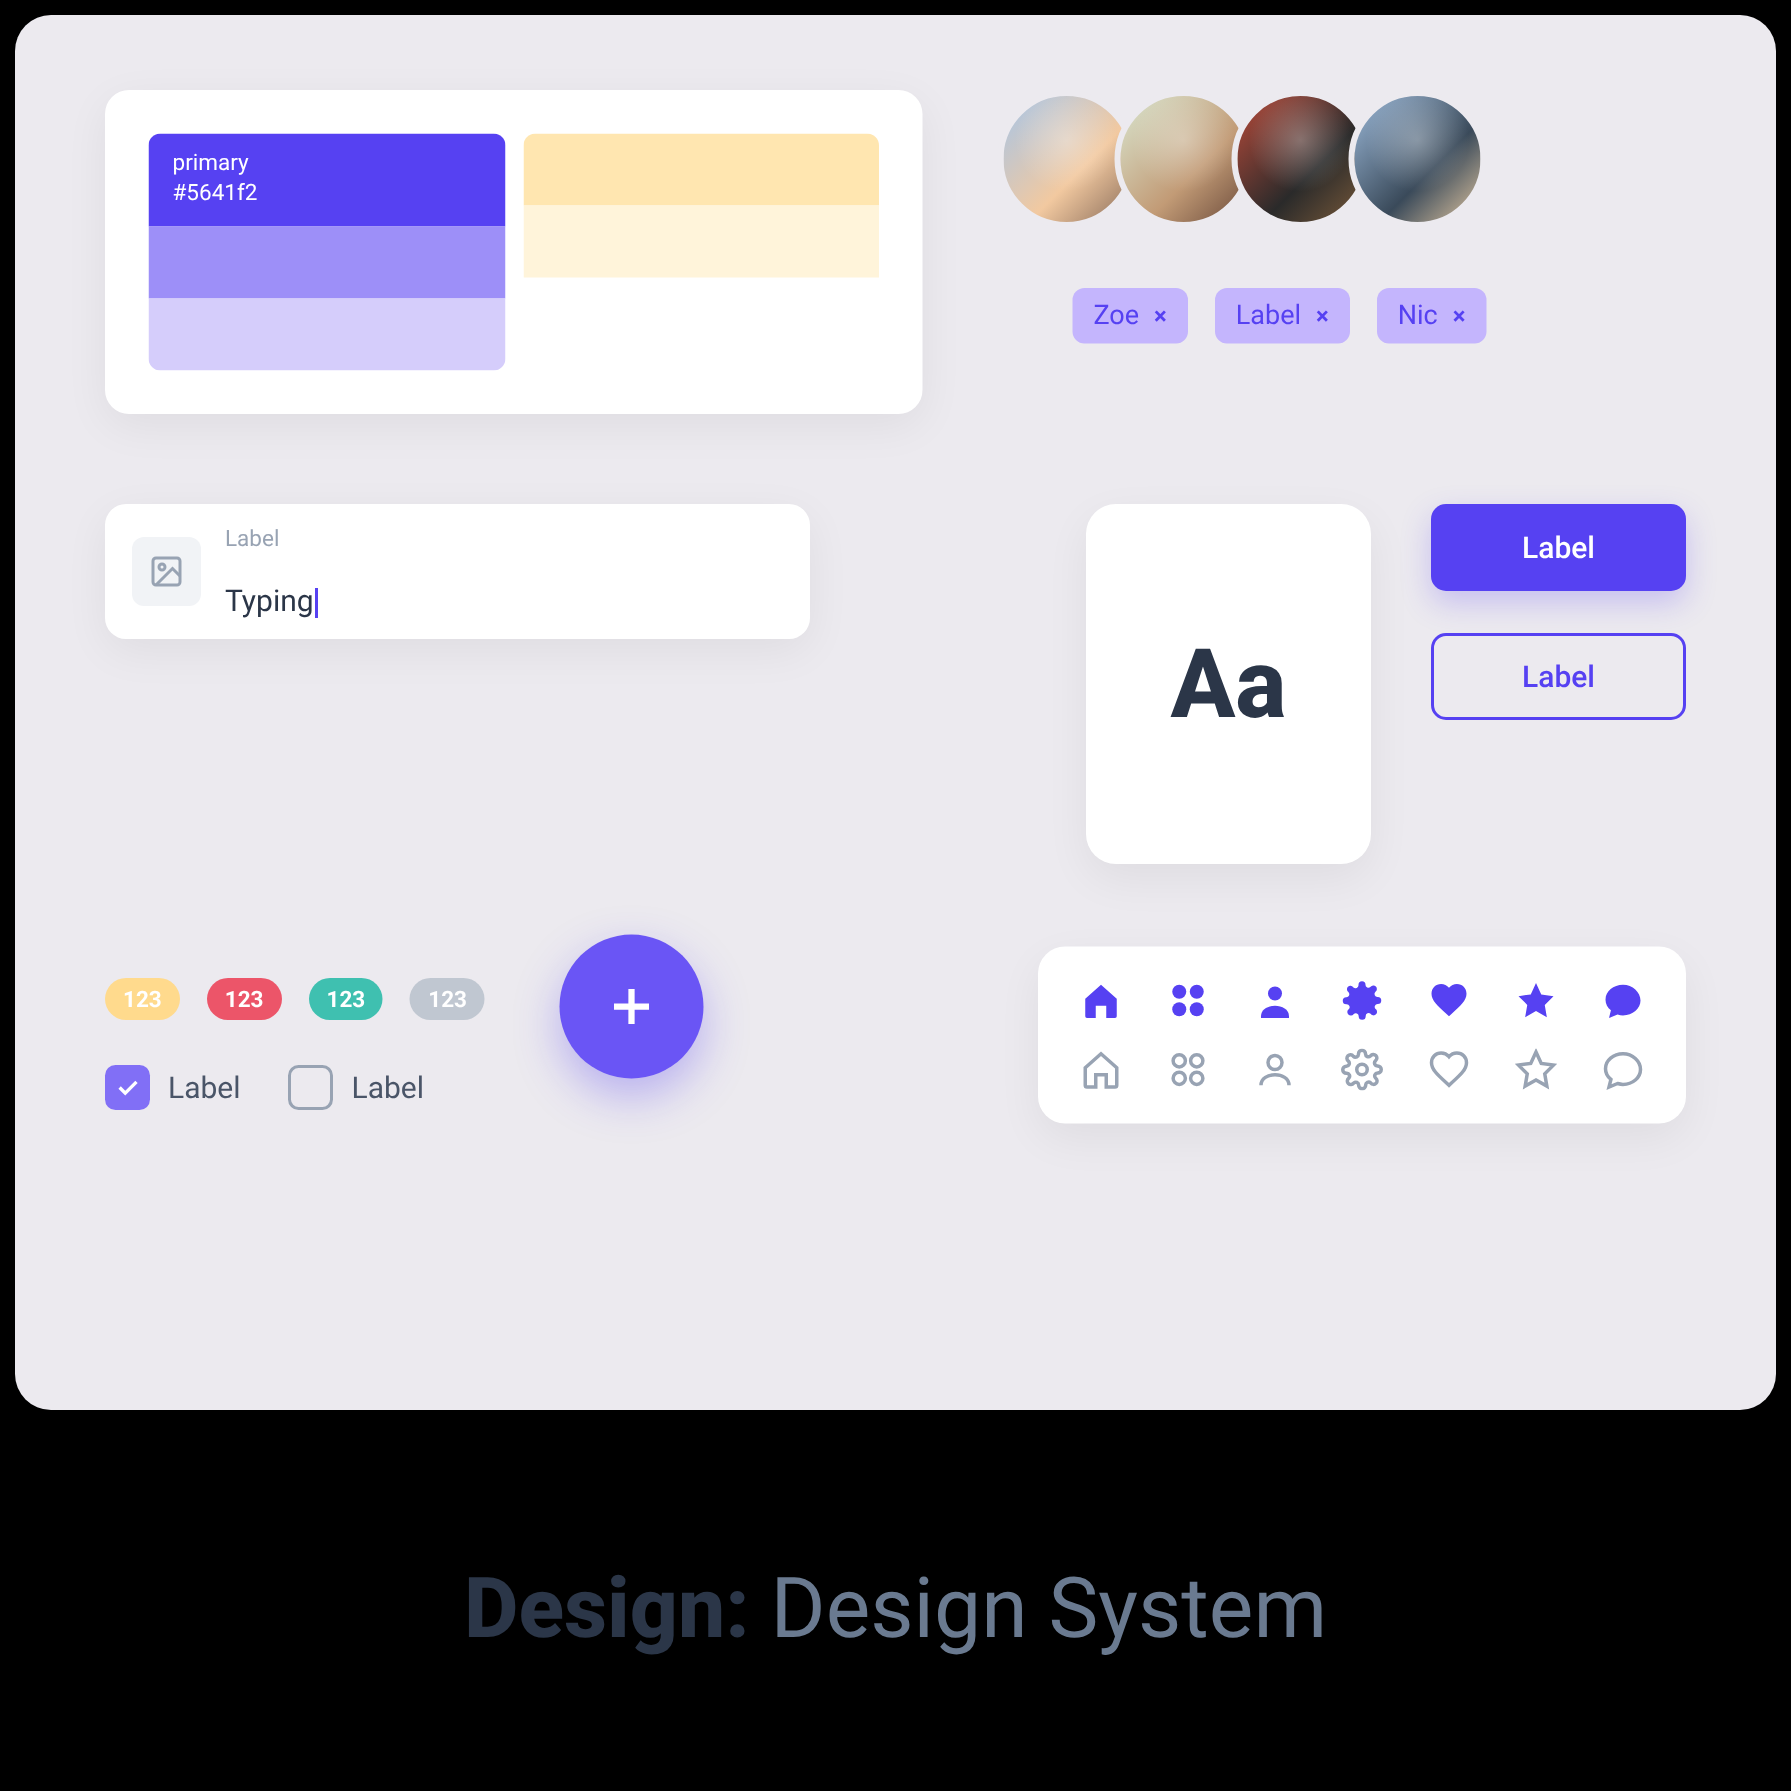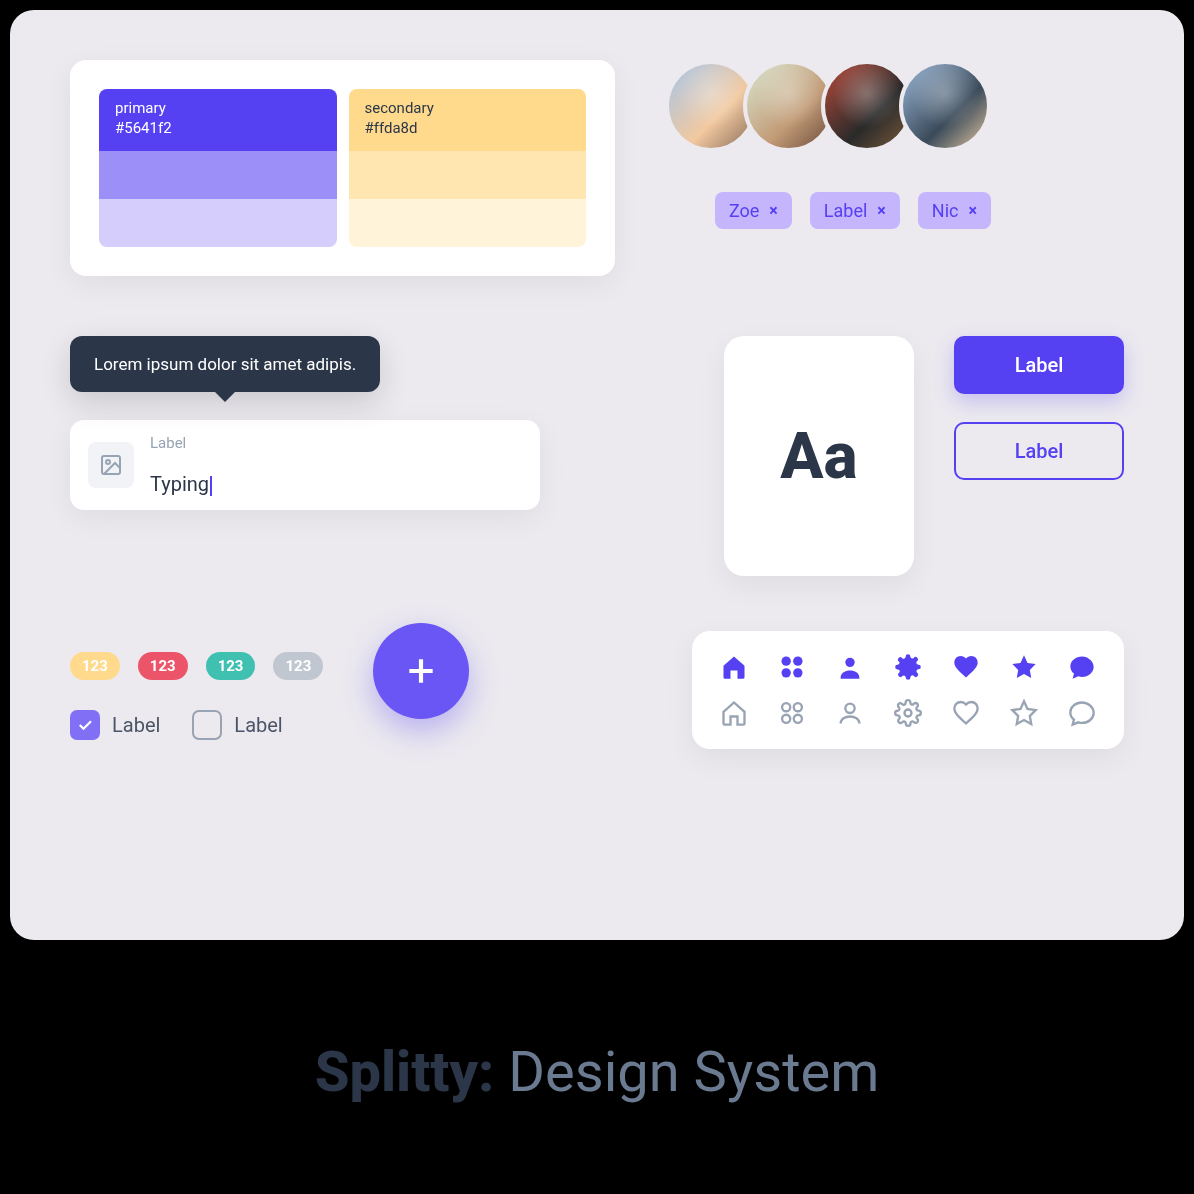--- a/index.html
+++ b/index.html
@@ -178,24 +178,20 @@
     <div class="color-card">
       <div class="swatch-col">
         <div class="swatch primary">
           <div>primary</div>
           <div>#5641f2</div>
         </div>
         <div class="swatch sm primary-2"></div>
         <div class="swatch sm primary-3"></div>
       </div>
       <div class="swatch-col">
-        <div class="swatch secondary">
-          <div>secondary</div>
-          <div>#ffda8d</div>
-        </div>
         <div class="swatch sm secondary-2"></div>
         <div class="swatch sm secondary-3"></div>
       </div>
     </div>
 
     <div class="avatars-wrap">
       <div class="avatars">
         <div class="avatar"></div>
         <div class="avatar av2"></div>
         <div class="avatar av3"></div>
@@ -213,23 +209,20 @@
         <div class="chip">
           <span>Nic</span>
           <span class="x">×</span>
         </div>
       </div>
     </div>
   </div>
 
   <div class="mid-row">
     <div class="left-col">
-      <div class="tooltip">
-        <span>Lorem ipsum dolor sit amet adipis.</span>
-      </div>
       <div class="input-card">
         <div class="img-icon">
           <svg viewBox="0 0 24 24" width="24" height="24" fill="none" stroke="#98a3b3" stroke-width="2">
             <rect x="3" y="3" width="18" height="18" rx="2"></rect>
             <circle cx="9" cy="9" r="2"></circle>
             <path d="M21 15l-5-5L5 21"></path>
           </svg>
         </div>
         <div class="input-body">
           <div class="input-label">Label</div>
@@ -341,16 +334,16 @@
             <path d="M12 3C6.5 3 2 6.8 2 11.5c0 2.4 1.2 4.6 3.1 6.1L4 22l4.9-2c1 .3 2 .5 3.1.5 5.5 0 10-3.8 10-8.5S17.5 3 12 3z"></path>
           </svg>
       </div>
     </div>
   </div>
 
 </div>
 
 <div class="title-bar">
   <div class="title">
-    <span>Splitty:</span>
+    <span>Design:</span>
     <span class="sub">Design System</span>
   </div>
 </div>
 
 </body></html>

